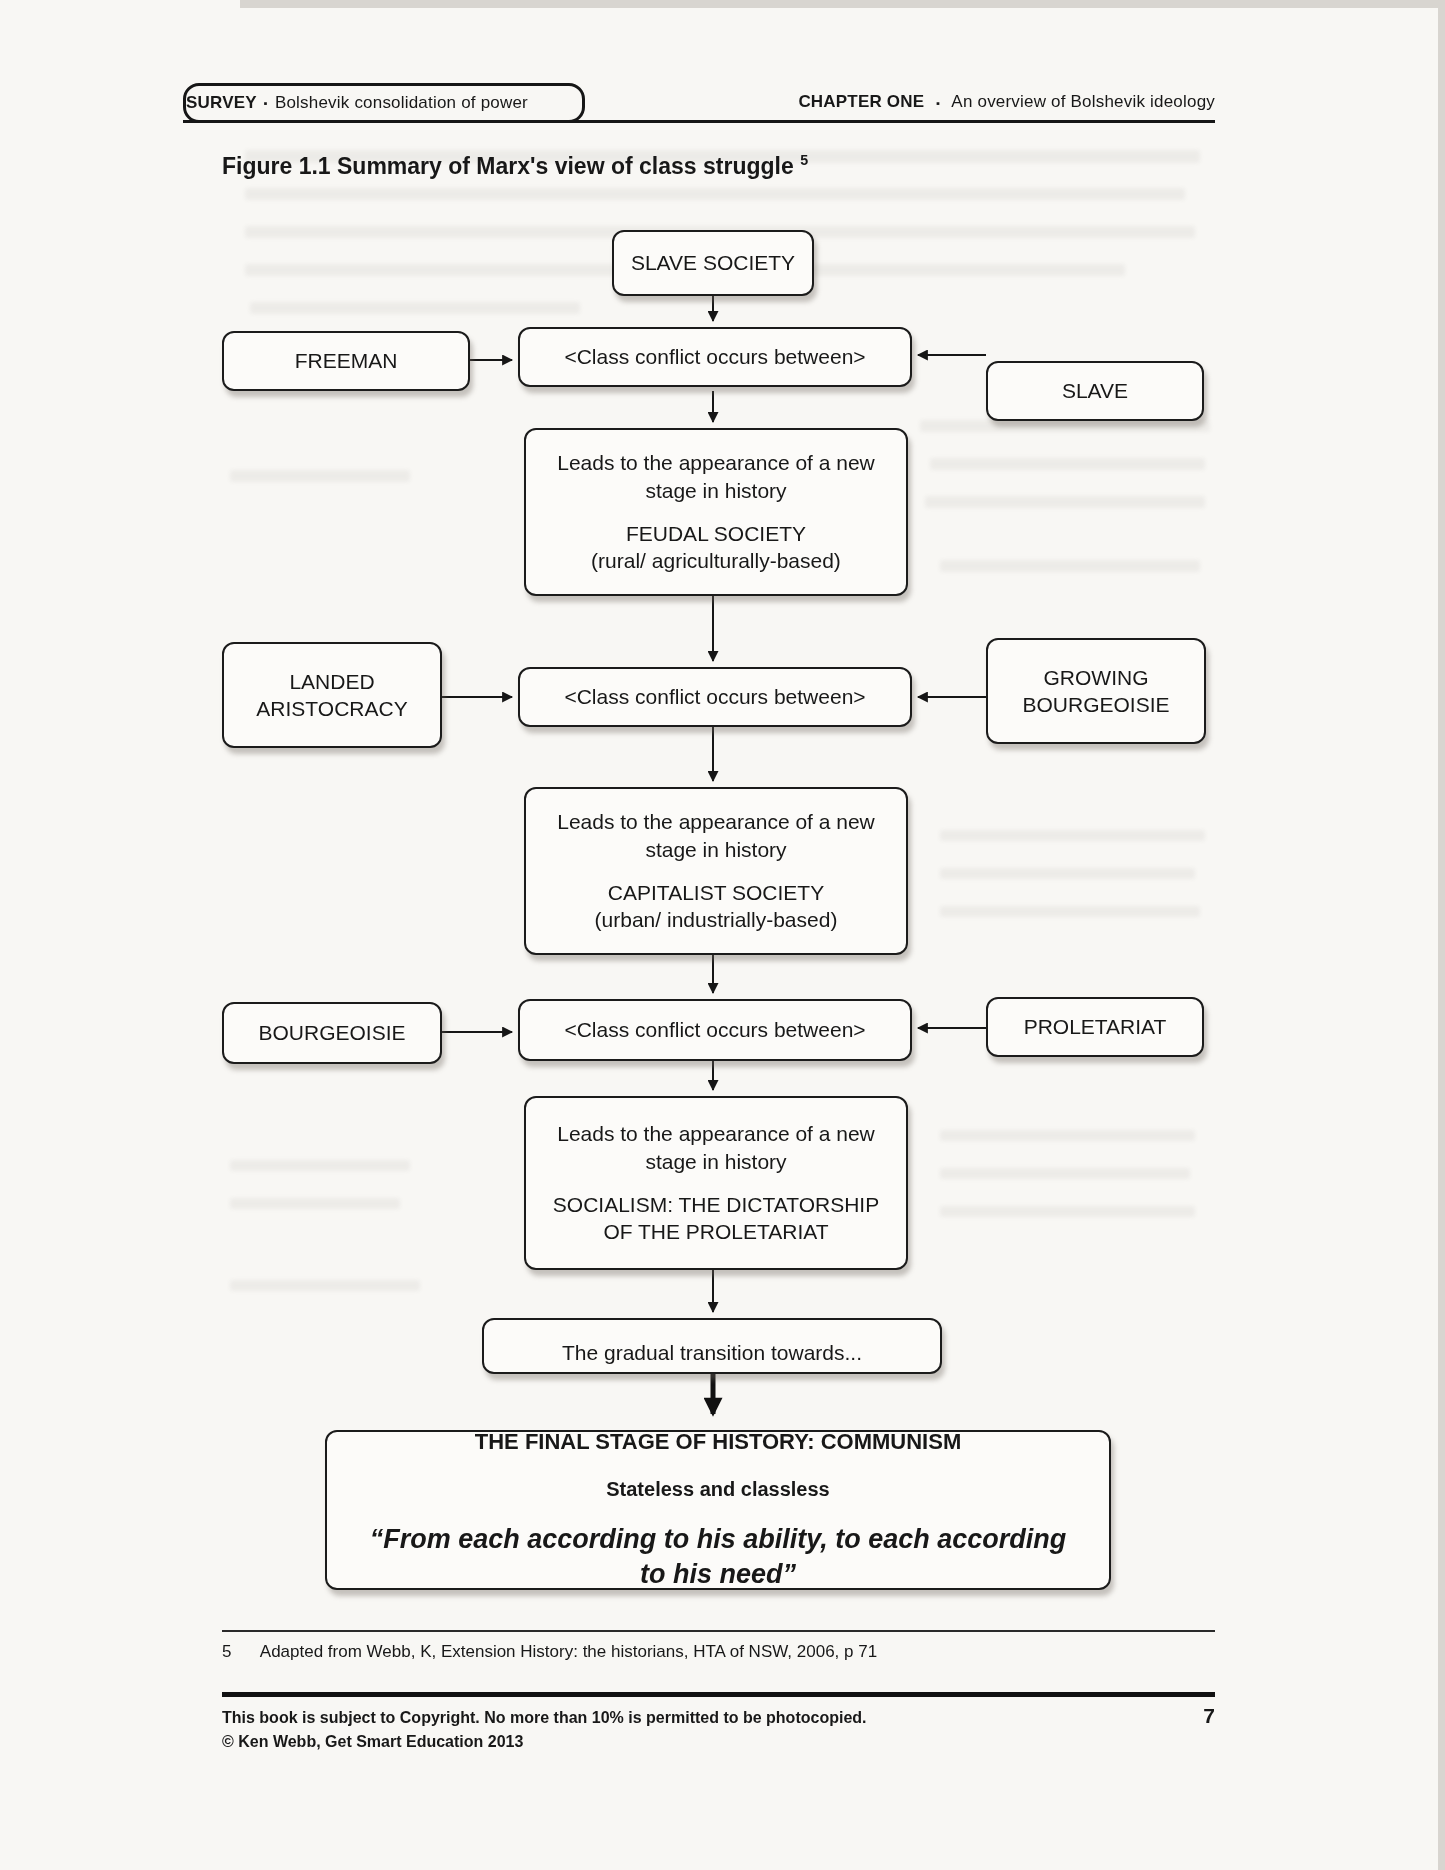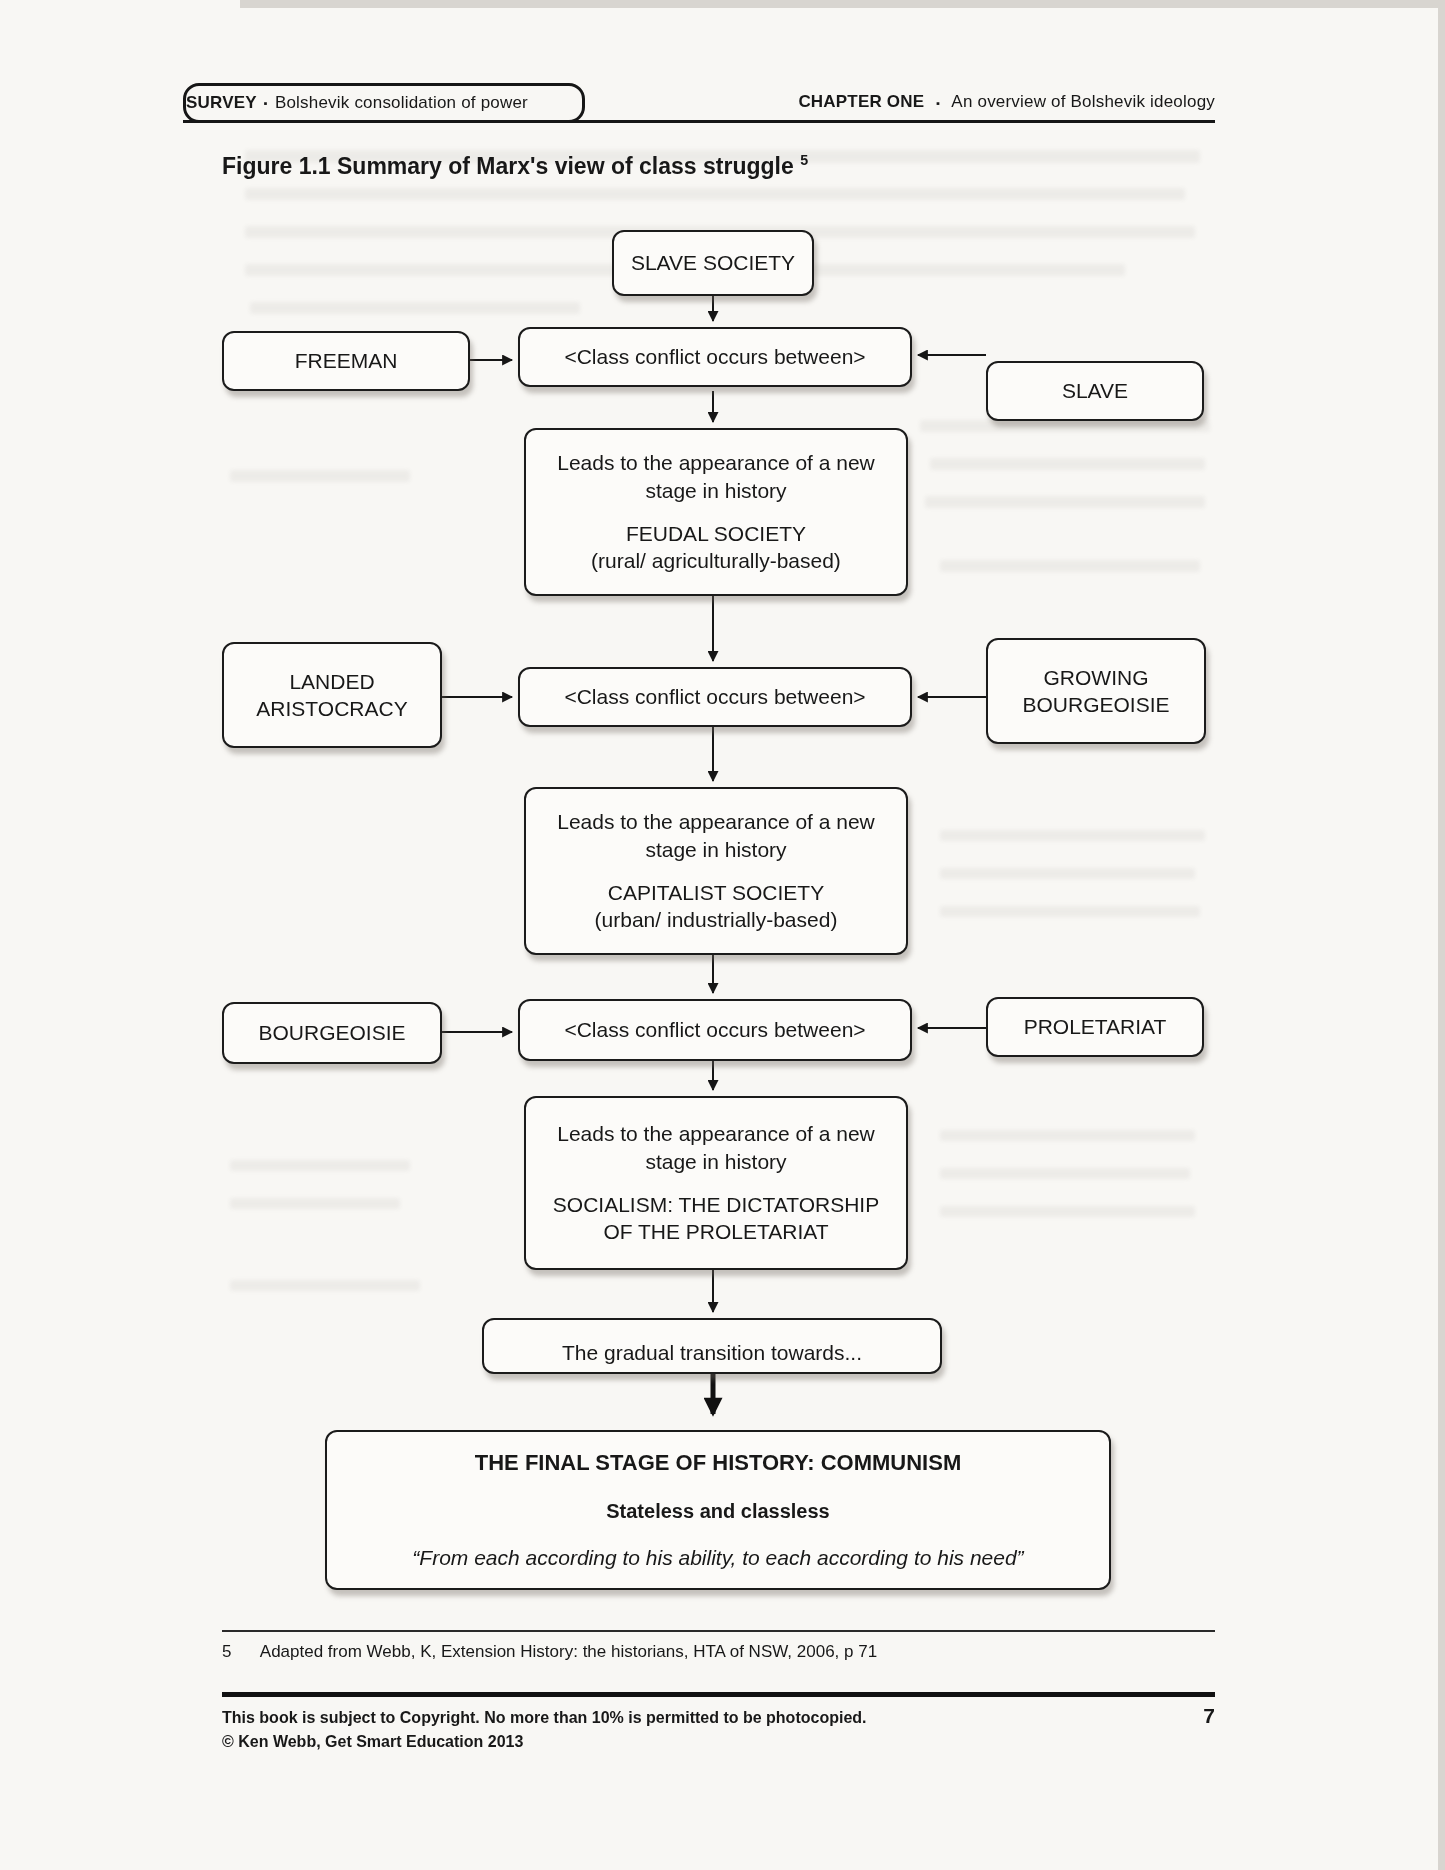--- a/index.html
+++ b/index.html
@@ -42,21 +42,21 @@
     border:2px solid #1b1b1b;border-radius:12px;background:#fcfbf9;
     box-shadow:3px 6px 5px rgba(112,106,98,0.38);
     display:flex;align-items:center;justify-content:center;
     text-align:center;font-size:21px;line-height:1.3;padding:6px 14px;
   }
   .node--stage{flex-direction:column;padding:16px 20px;}
   .node-intro{margin-bottom:16px;}
   .node--final{flex-direction:column;padding:20px 30px;}
   .final-title{font-weight:bold;font-size:22px;margin-bottom:20px;}
   .final-sub{font-weight:bold;font-size:20px;margin-bottom:20px;}
-  .final-quote{font-weight:normal;font-style:italic;font-size:21px;}
+  .final-quote{font-weight:bold;font-style:italic;font-size:27px;}
 
   .arrows{position:absolute;left:0;top:0;z-index:1;pointer-events:none;}
 
   
   .rule-thin{position:absolute;left:222px;top:1630px;width:993px;height:2px;background:#2a2a2a;}
   .footnote{position:absolute;left:222px;top:1642px;font-size:17px;}
   .footnote .fn-num{display:inline-block;width:34px;}
   .rule-thick{position:absolute;left:222px;top:1692px;width:993px;height:5px;background:#111;}
   .footer-text{position:absolute;left:222px;top:1706px;font-size:16px;font-weight:600;line-height:1.5;}
   .page-num{position:absolute;left:1140px;top:1704px;width:75px;text-align:right;font-size:21px;font-weight:bold;}

